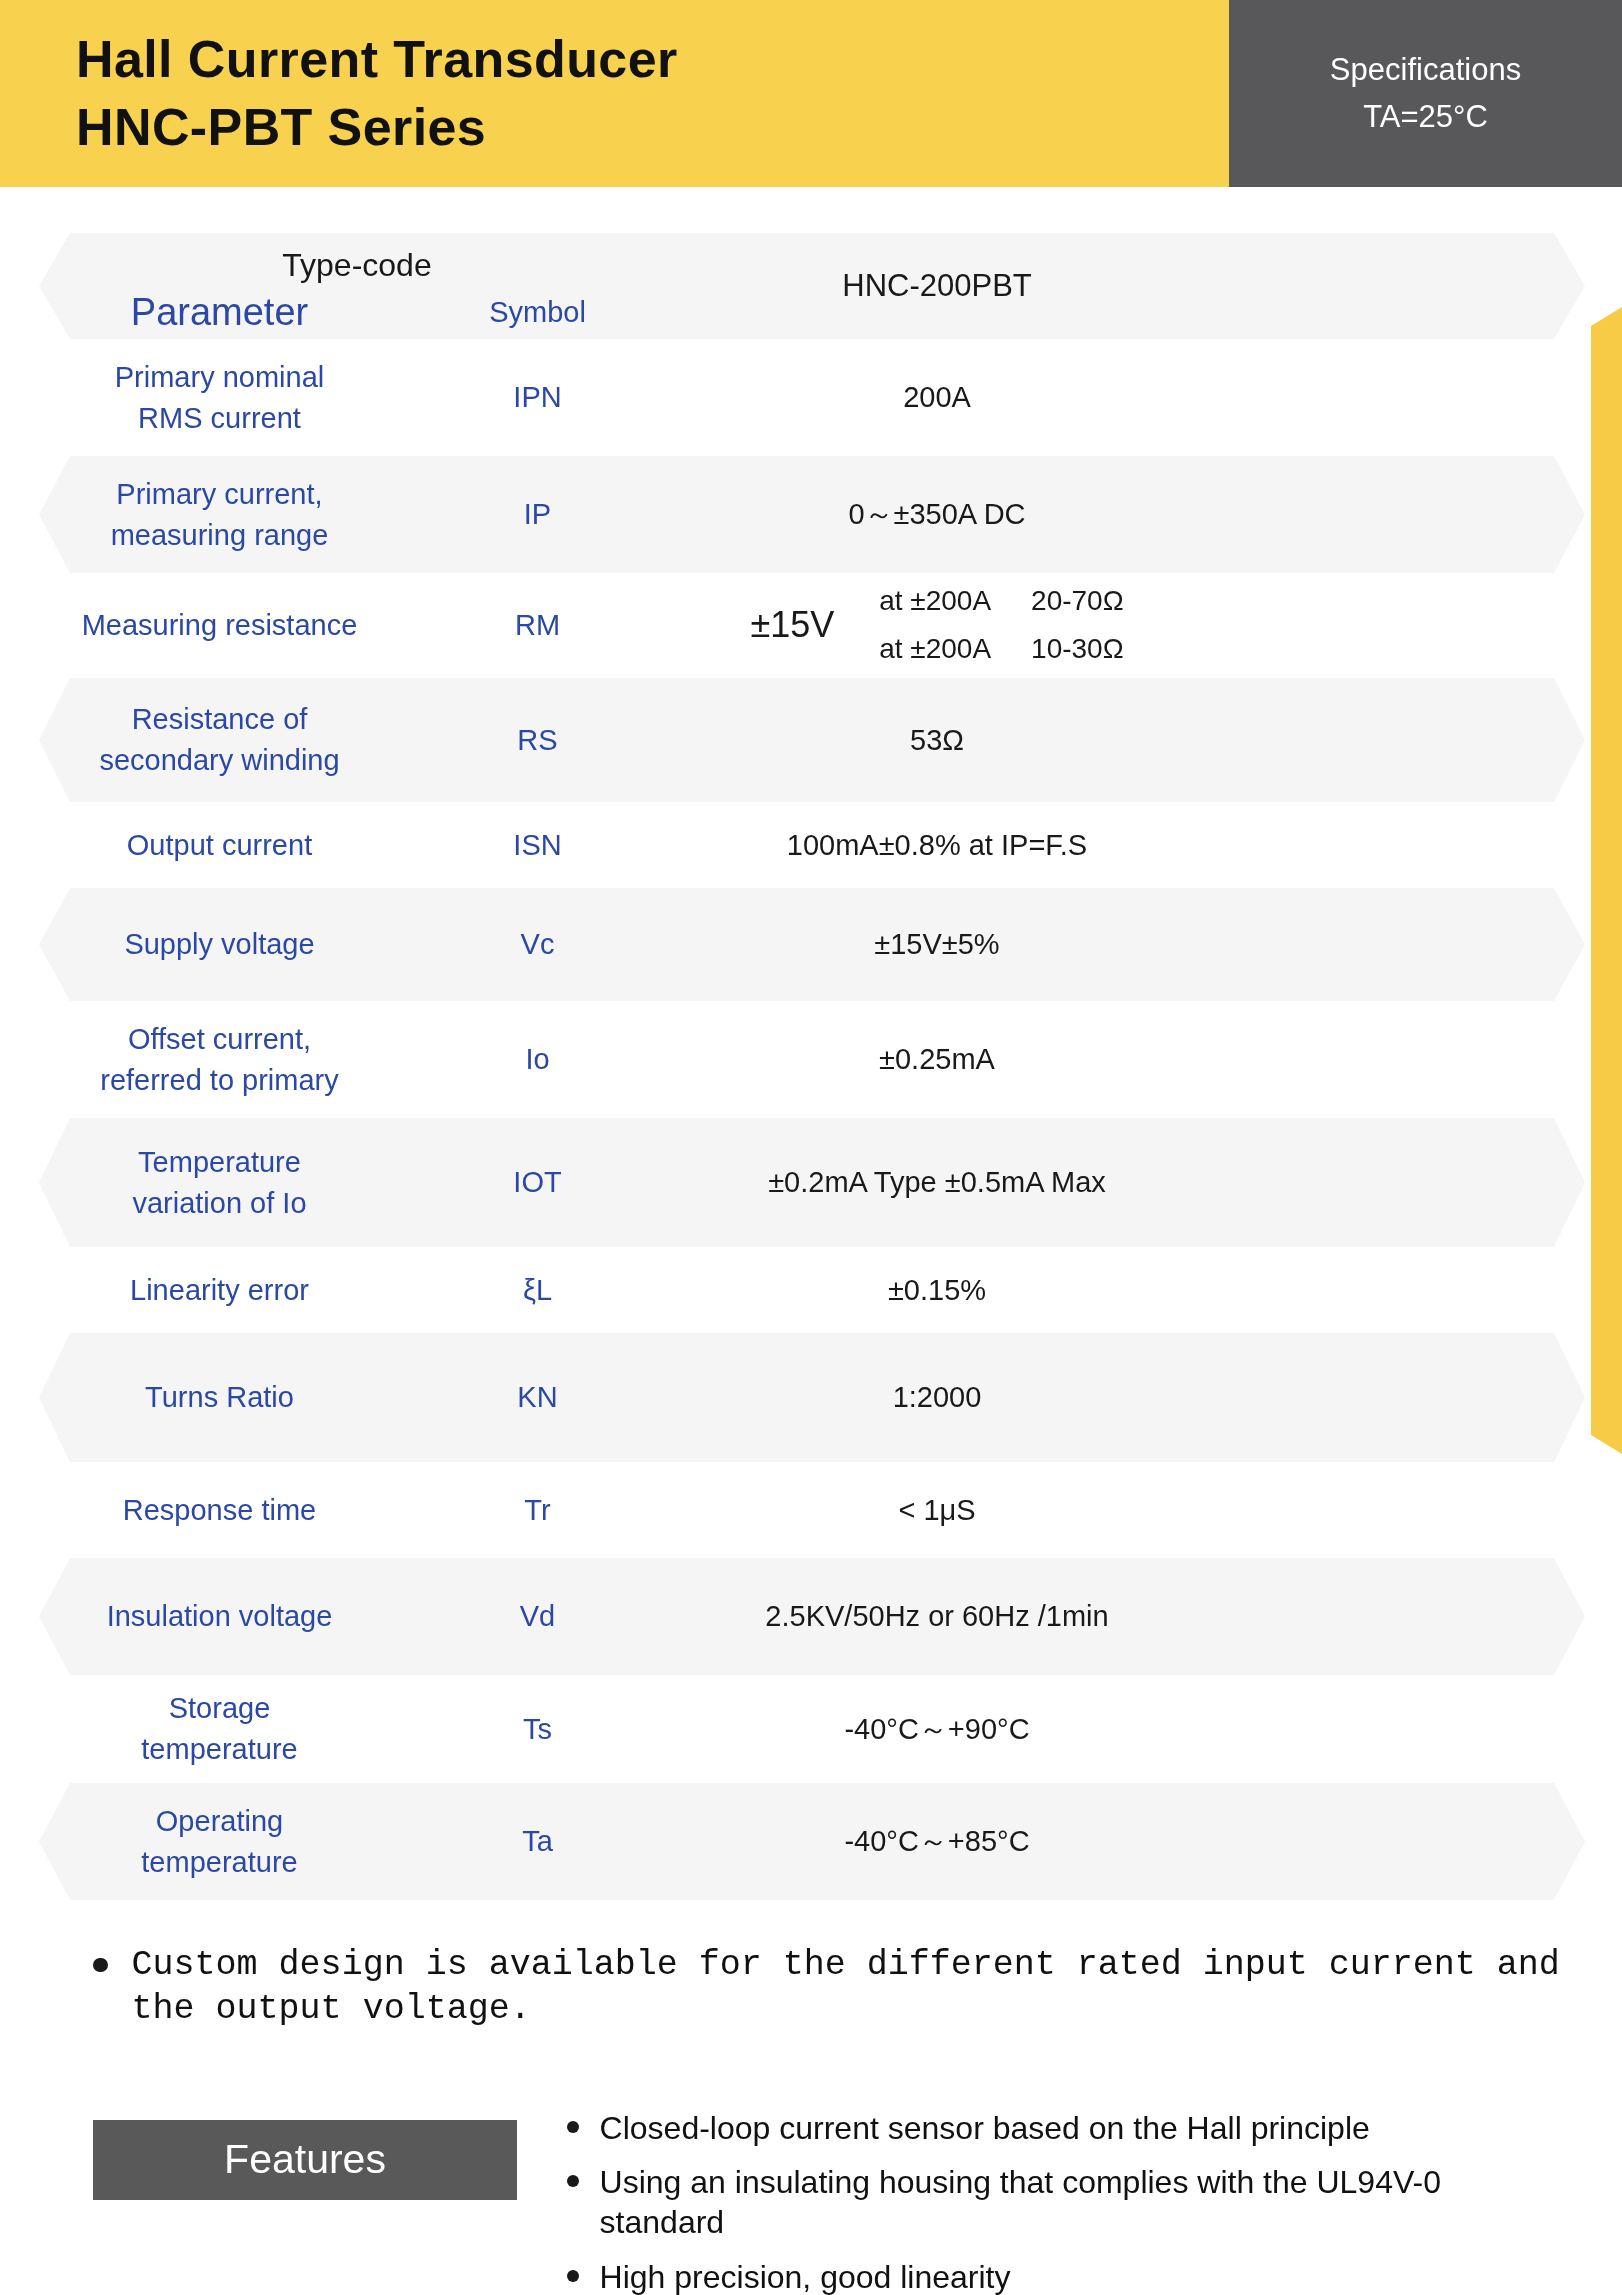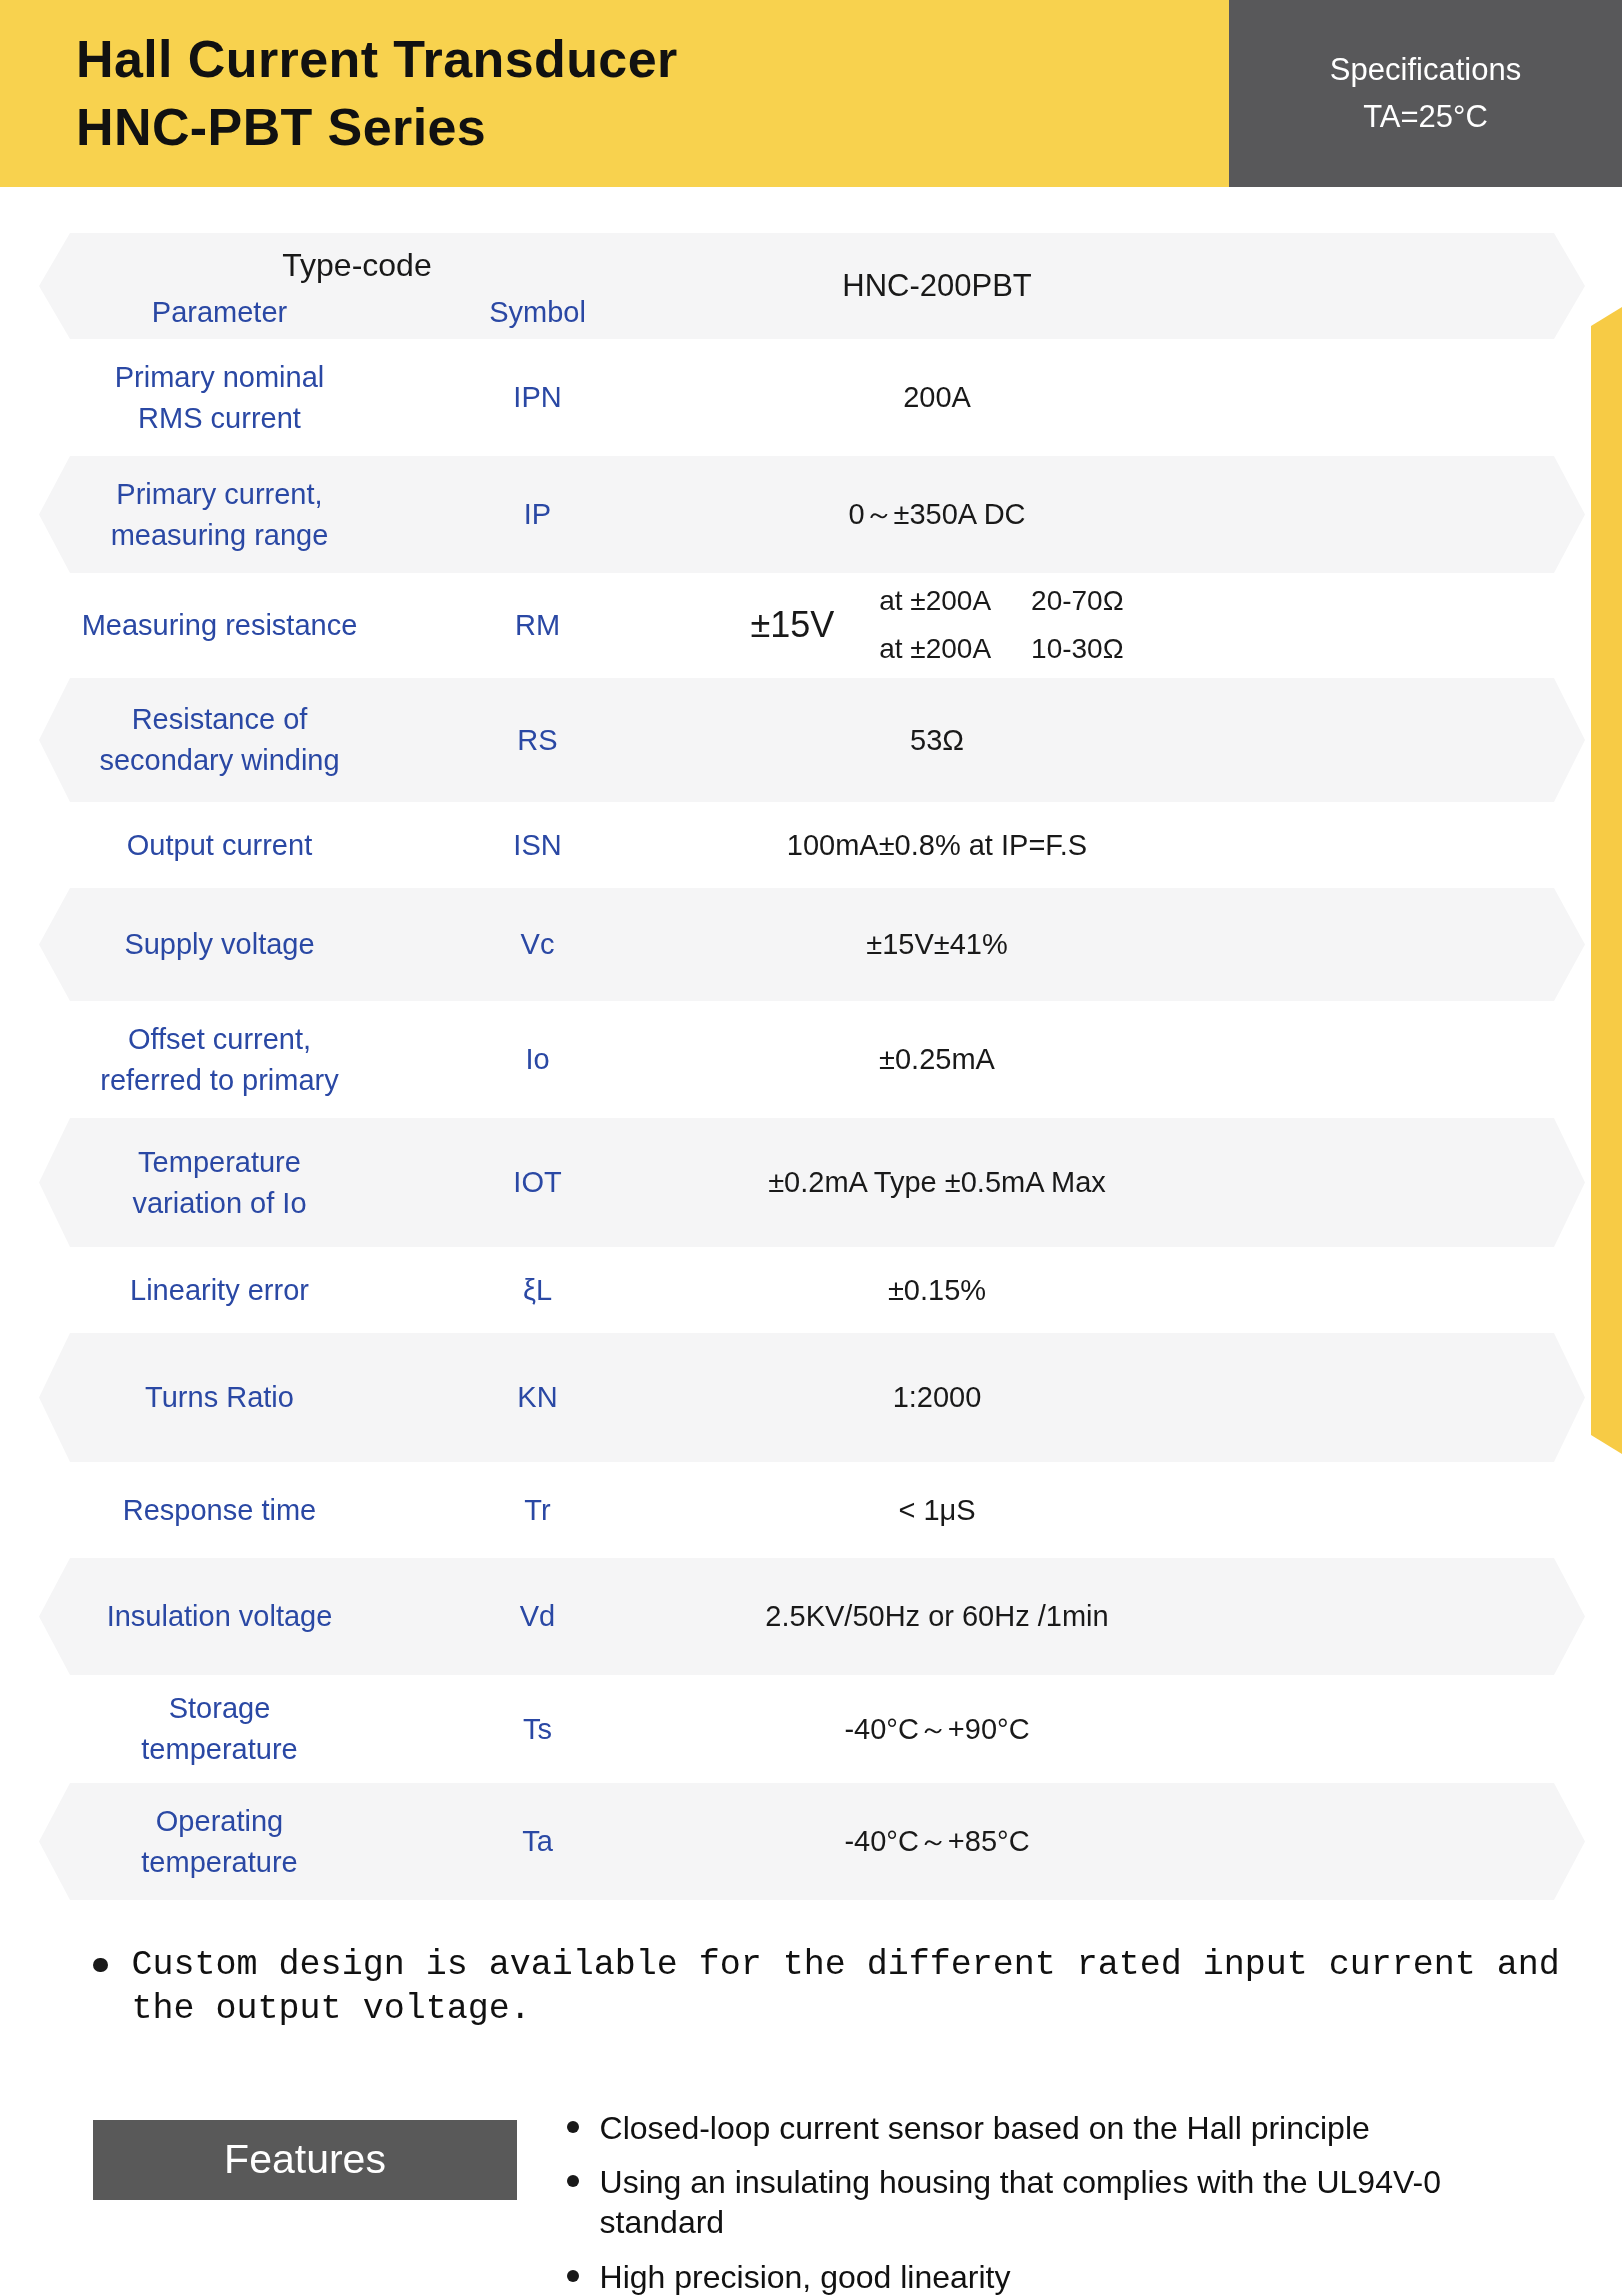--- a/index.html
+++ b/index.html
@@ -26,21 +26,21 @@
   .row-sm { min-height:86px; }
   .cell { text-align:center; }
   .cell.param { color:#2A48A4; font-size:29px; line-height:1.4; white-space:pre-line; }
   .cell.symbol { color:#2A48A4; font-size:29px; }
   .cell.value { color:#191919; font-size:29px; line-height:1.45; }
 
   
   .t-header { display:grid; grid-template-columns:361px 275px 524px 1fr; grid-template-rows:53px 53px;
               min-height:106px; align-items:center; }
   .hdr-typecode { grid-column:1 / span 2; grid-row:1; text-align:center; color:#191919; font-size:32px; padding-top:12px; }
-  .hdr-parameter { grid-column:1; grid-row:2; text-align:center; color:#2A48A4; font-size:29px; }
+  .hdr-parameter { grid-column:1; grid-row:2; text-align:center; color:#2A48A4; font-size:38px; }
   .hdr-symbol { grid-column:2; grid-row:2; text-align:center; color:#2A48A4; font-size:29px; }
   .hdr-model { grid-column:3; grid-row:1 / span 2; text-align:center; color:#191919; font-size:31px; }
 
   
   .rm-value { display:flex; align-items:center; justify-content:center; gap:45px; color:#191919; }
   .rm-supply { font-size:36px; }
   .rm-grid { display:grid; grid-template-columns:auto auto; column-gap:40px; row-gap:6.9px; font-size:28px; text-align:left; }
 
   
   .note-line { display:flex; align-items:flex-start; margin:44px 52px 0 93px;font-family:Liberation Mono, monospace; }
@@ -124,21 +124,21 @@
 
     <div class="t-row row-sm">
       <div class="cell param">Output current</div>
       <div class="cell symbol">ISN</div>
       <div class="cell value">100mA±0.8%  at IP=F.S</div>
     </div>
 
     <div class="t-row shaded row-lg" style="min-height:113px;">
       <div class="cell param">Supply voltage</div>
       <div class="cell symbol">Vc</div>
-      <div class="cell value">±15V±41%</div>
+      <div class="cell value">±15V±5%</div>
     </div>
 
     <div class="t-row row-lg">
       <div class="cell param">Offset current,
 referred to primary</div>
       <div class="cell symbol">Io</div>
       <div class="cell value">±0.25mA</div>
     </div>
 
     <div class="t-row shaded row-lg" style="min-height:129px;">

